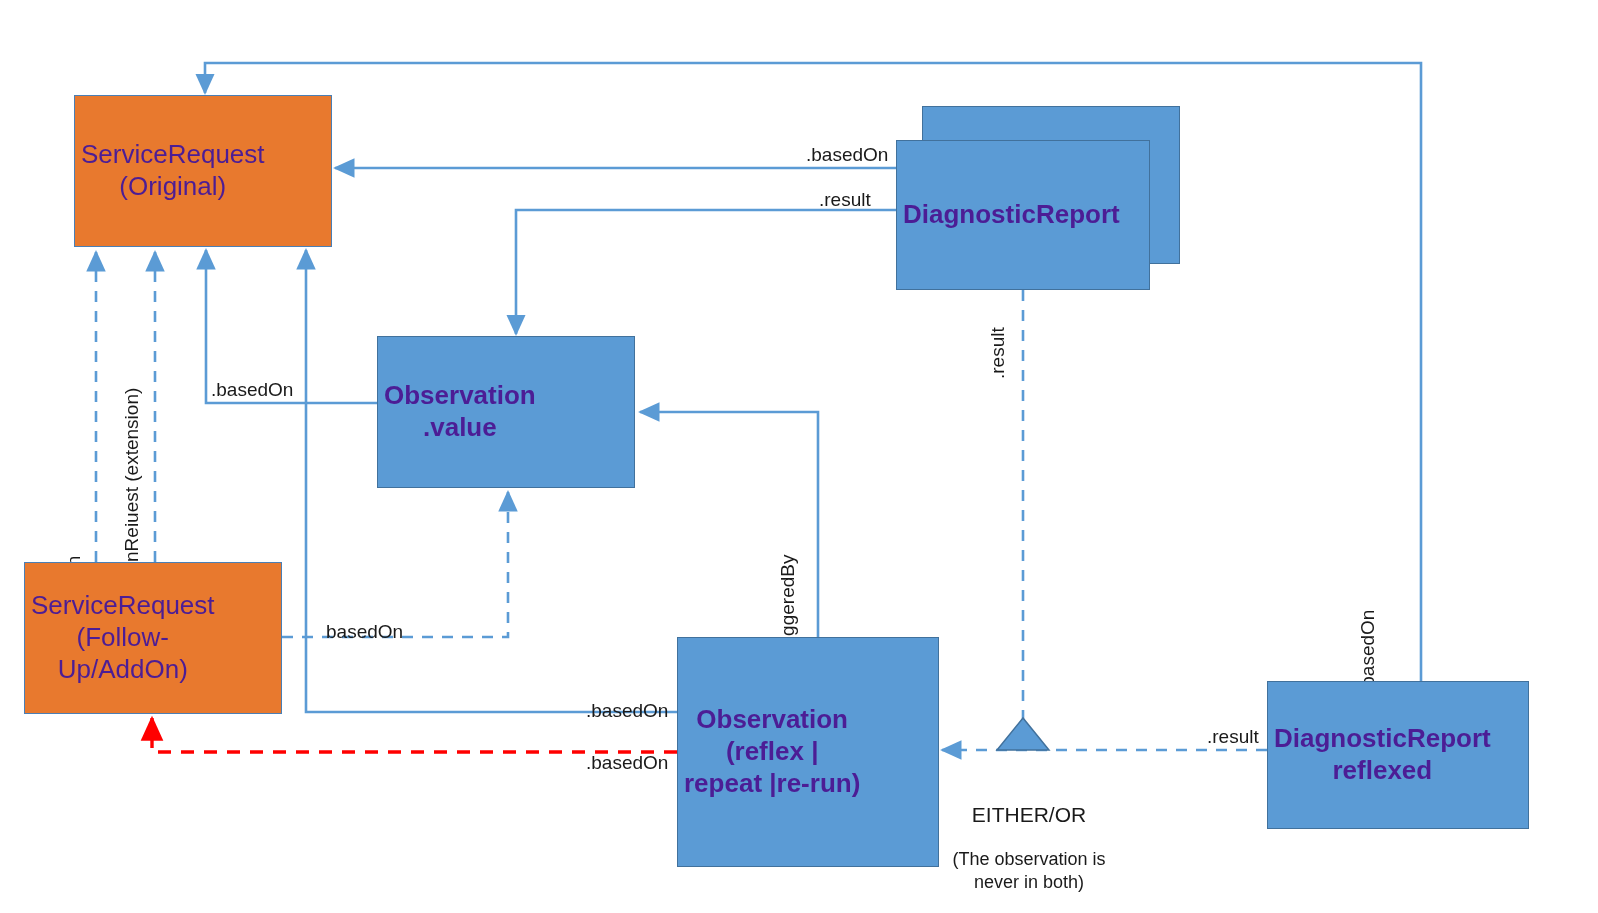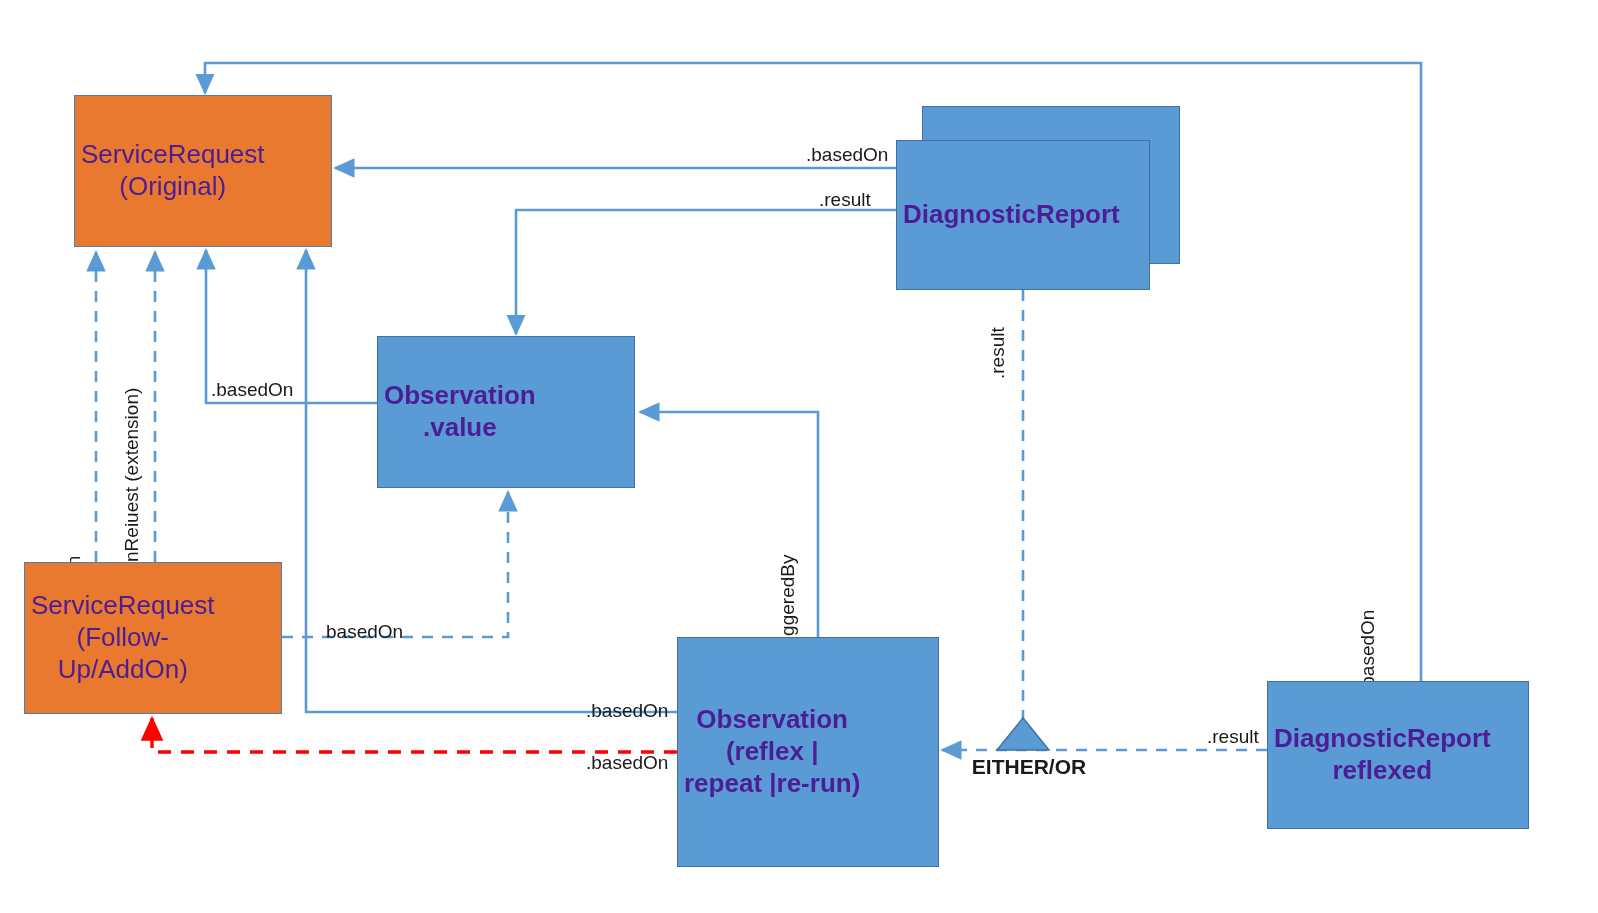--- a/index.html
+++ b/index.html
@@ -176,17 +176,19 @@
   <div class="edge-label vert" style="left:797px; top:638px;">.triggeredBy</div>
 
   <div class="edge-label" style="left:586px; top:701px;">.basedOn</div>
 
   <div class="edge-label" style="left:586px; top:753px;">.basedOn</div>
 
   <div class="edge-label vert" style="left:1377px; top:673px;">.basedOn</div>
 
   <div class="edge-label" style="left:1207px; top:727px;">.result</div>
 
-  <div class="note" style="left:940px; top:734px; width:178px;font-weight:bold;">
+  <div class="note" style="left:940px; top:782px; width:178px;">
     <div class="note-title">EITHER/OR</div>
+    <div class="note-sub">(The observation is
+never in both)</div>
   </div>
 
 </div>
 
 </body></html>

